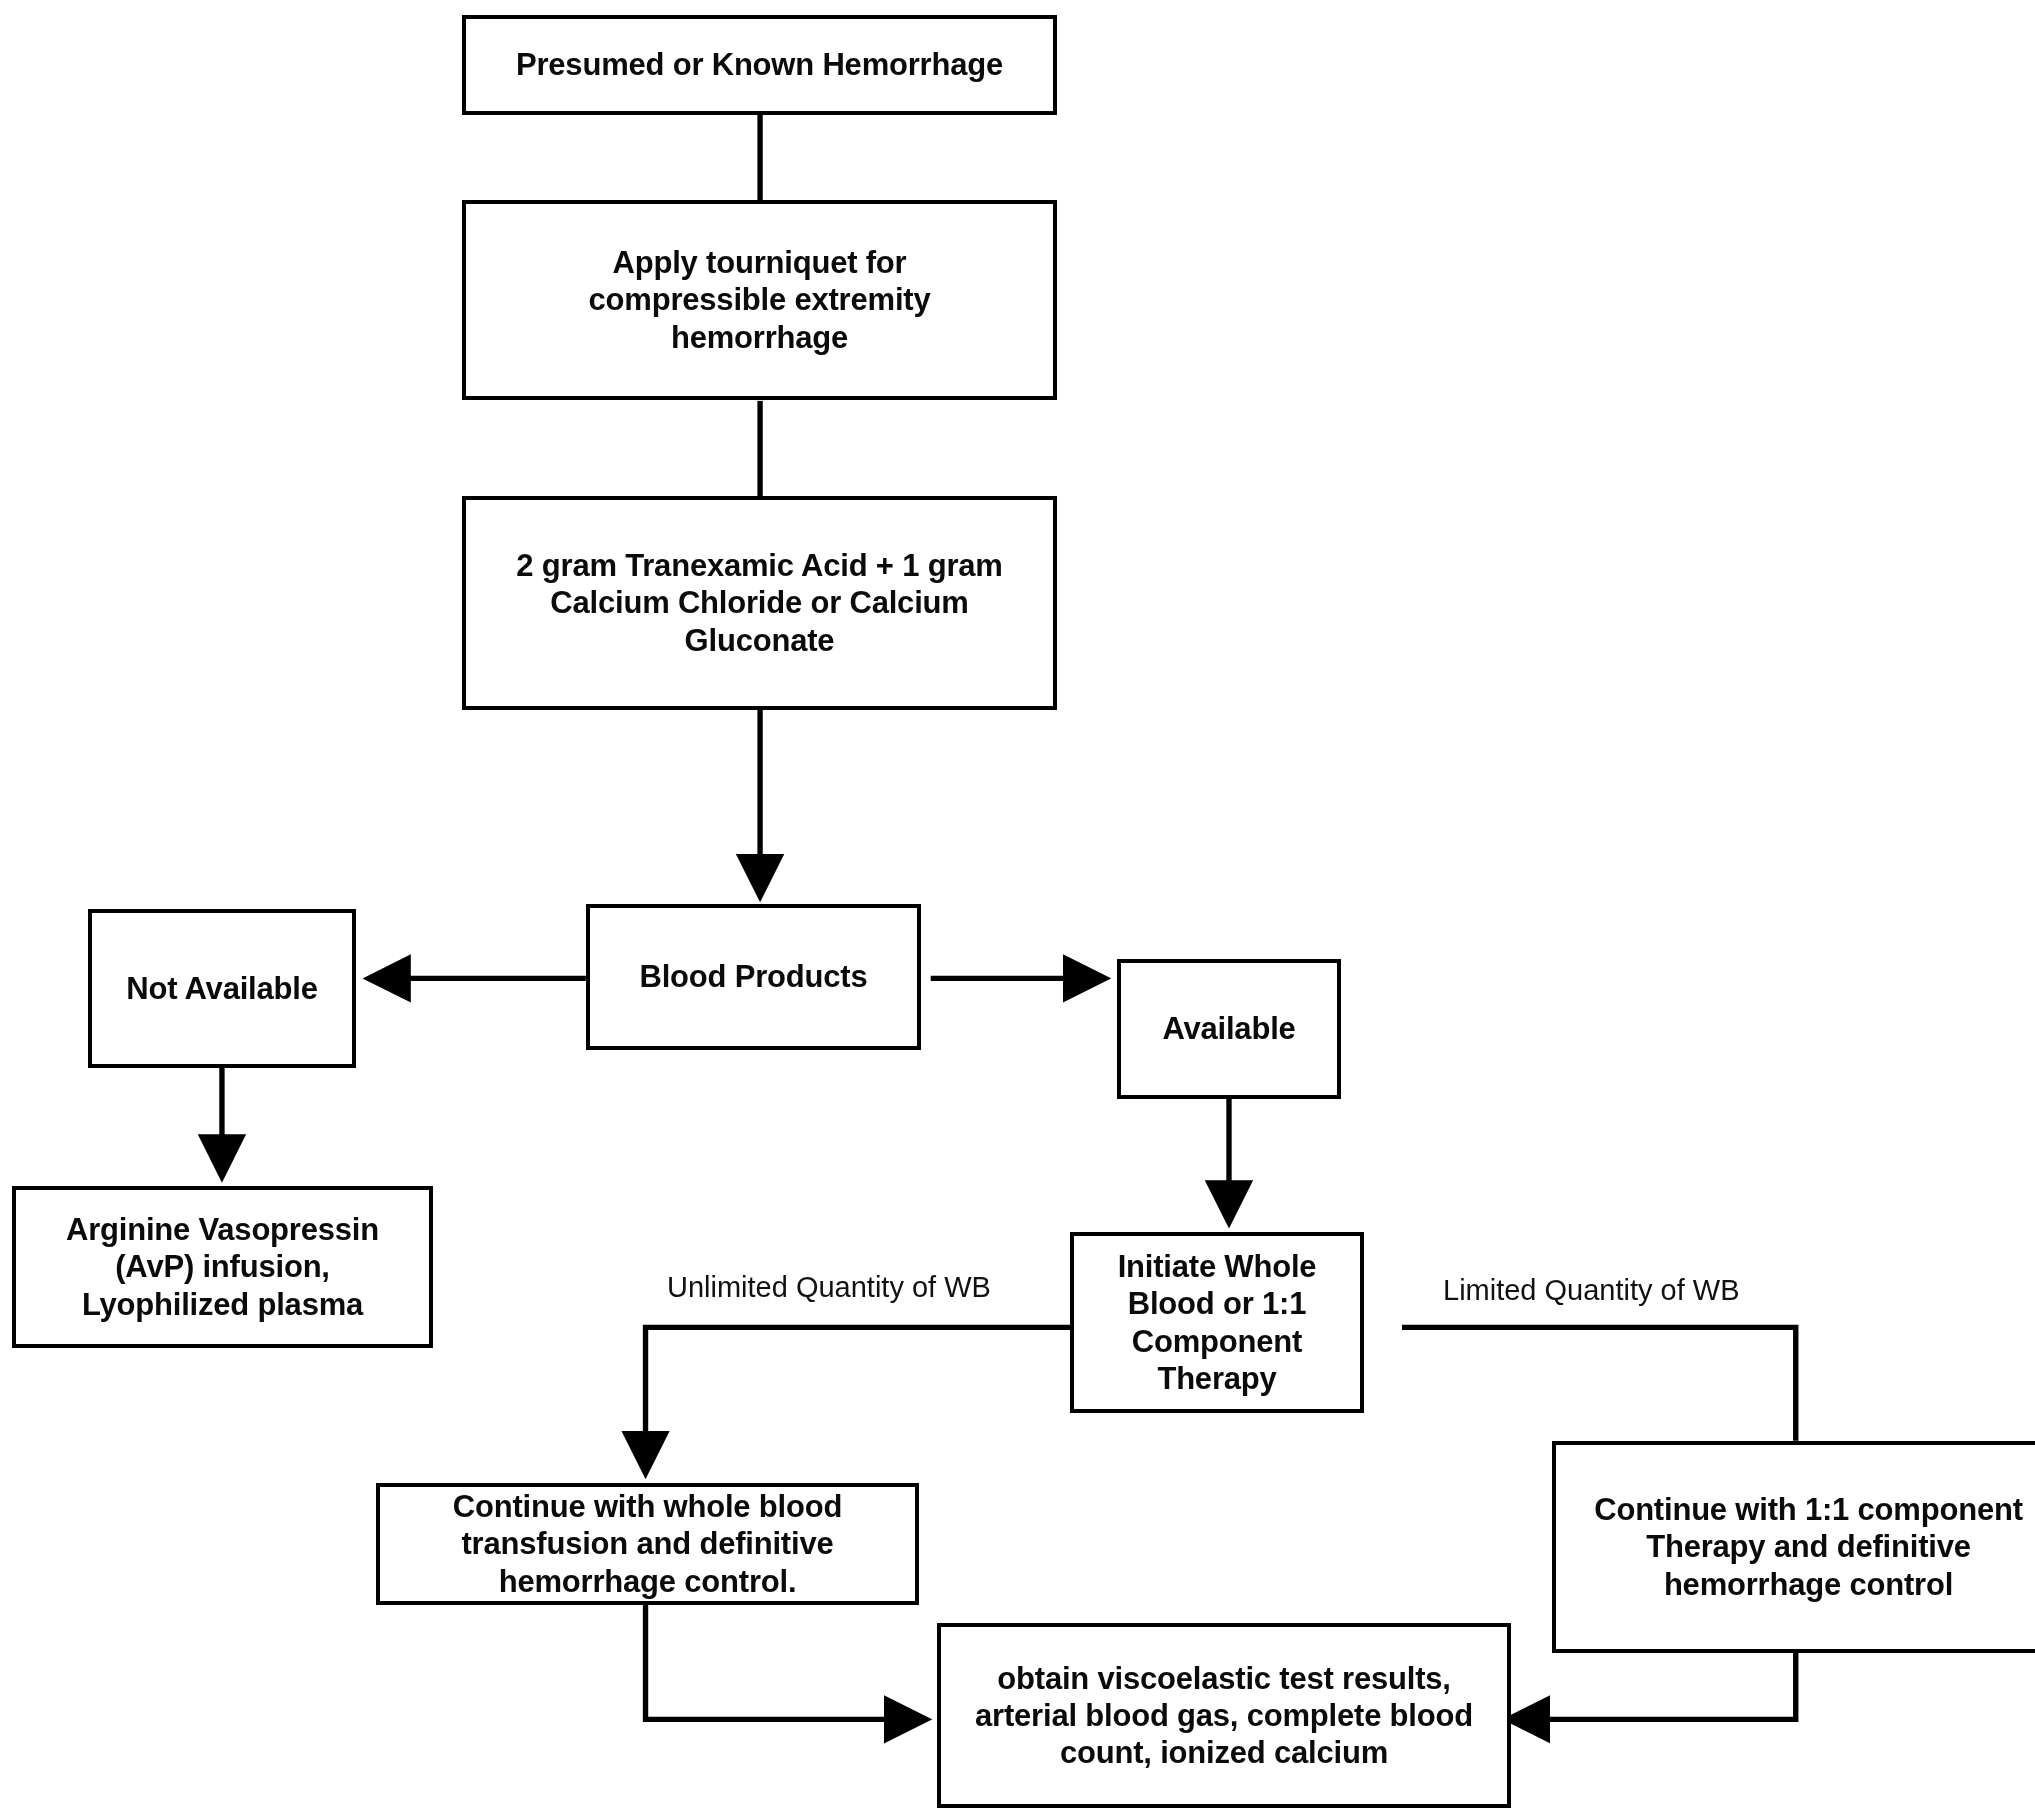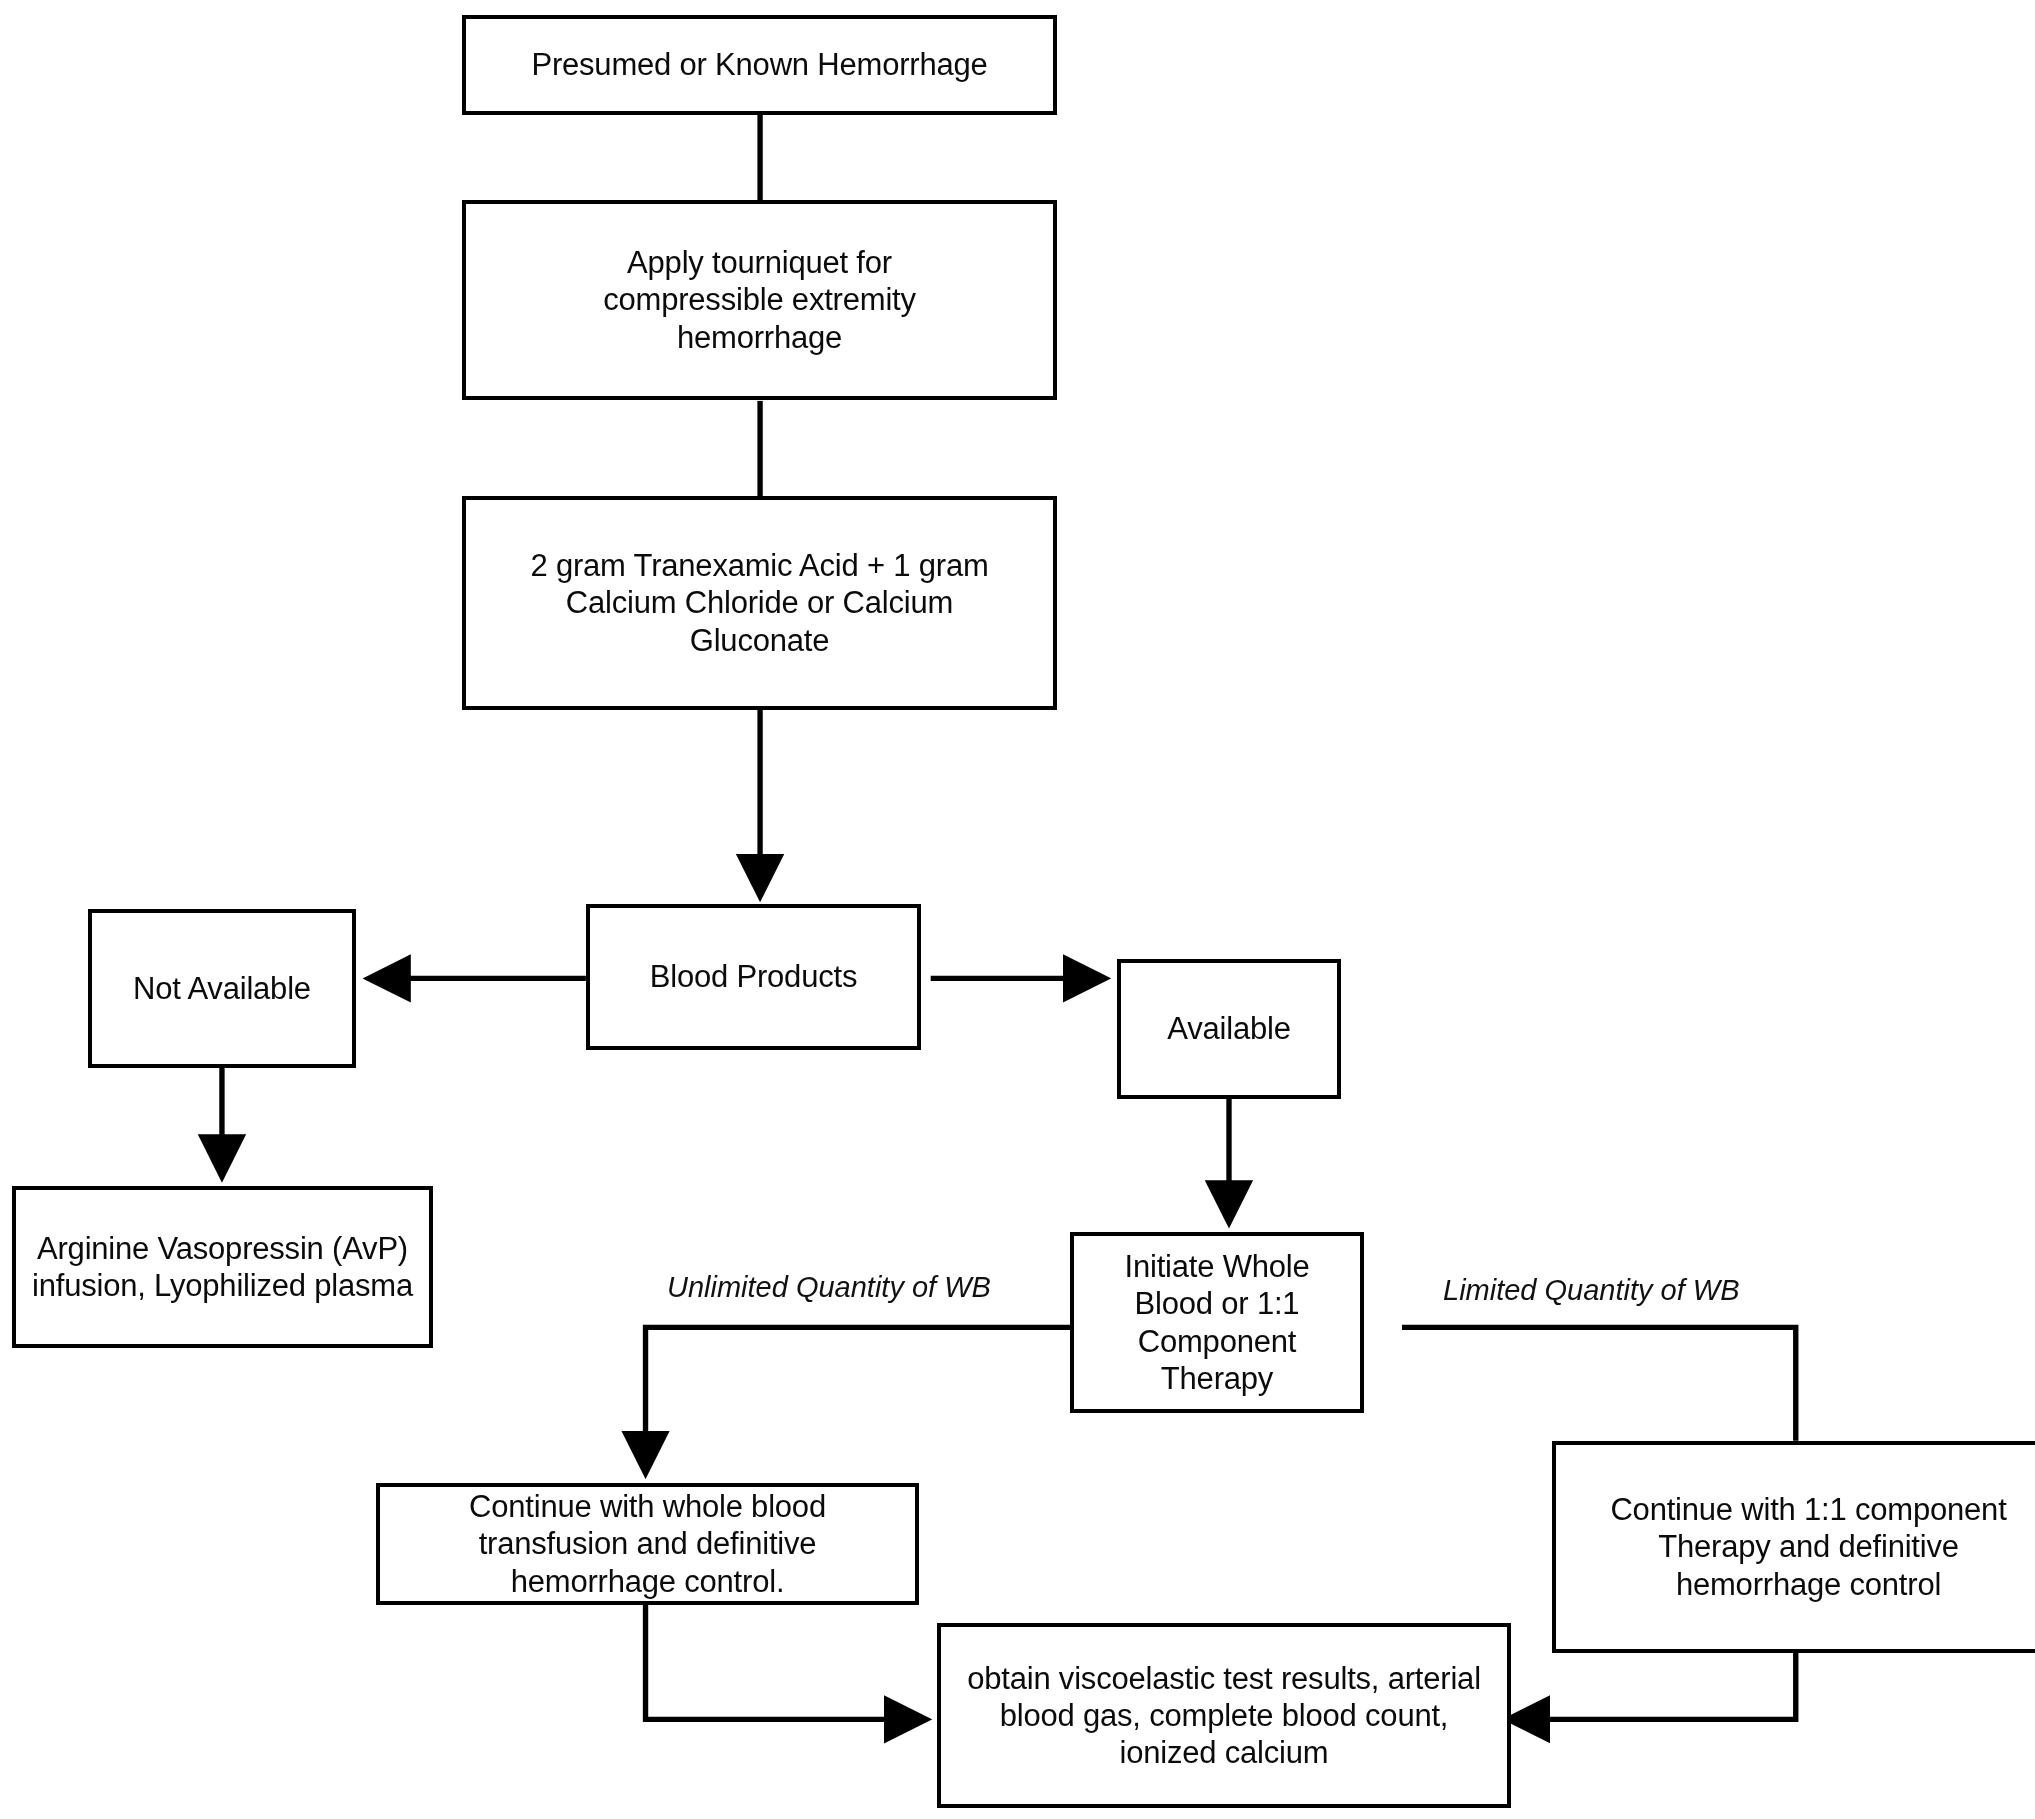--- a/index.html
+++ b/index.html
@@ -1,23 +1,23 @@
 <!DOCTYPE html>
 <html style="font-size:9.5px"><head>
 <meta charset="utf-8">
 <style>
   html,body{margin:0;padding:0;background:#ffffff;}
   body{width:2035px;height:1819px;position:relative;overflow:hidden;
        font-family:"Liberation Sans","DejaVu Sans",sans-serif;}
   #flow{position:absolute;left:0;top:0;width:2035px;height:1819px;display:block;}
   .nodebox{position:absolute;box-sizing:border-box;border:4.2px solid #000;background:#fff;
            display:flex;align-items:center;justify-content:center;text-align:center;}
-  .nodebox .lbl{font-weight:normal;color:#0b0b0b;line-height:1.20;padding:0 8.4px;
+  .nodebox .lbl{font-weight:bold;color:#0b0b0b;line-height:1.20;padding:0 8.4px;
                 font-size:31px;letter-spacing:-0.2px;}
-  .edgelabel{position:absolute;font-style:italic;font-size:29px;color:#111;
+  .edgelabel{position:absolute;font-size:29px;color:#111;
              white-space:nowrap;font-weight:400;}
 </style>
 </head>
 <body>
 
 <svg id="flow" viewBox="0 0 3411 3049" xmlns="http://www.w3.org/2000/svg">
   <defs>
     <marker id="ah" markerWidth="9" markerHeight="9" refX="7.4" refY="4.5" orient="auto" markerUnits="strokeWidth">
       <path d="M0,0 L9,4.5 L0,9 z" fill="#000"></path>
     </marker>

